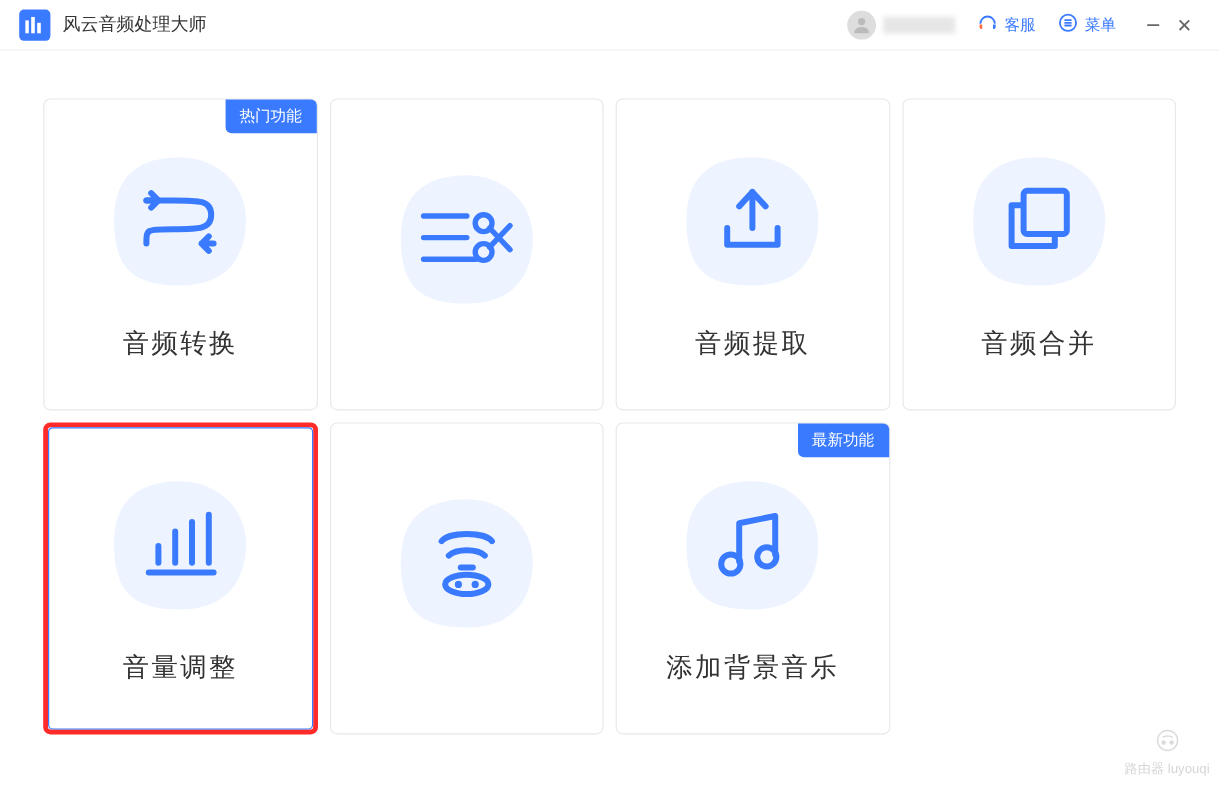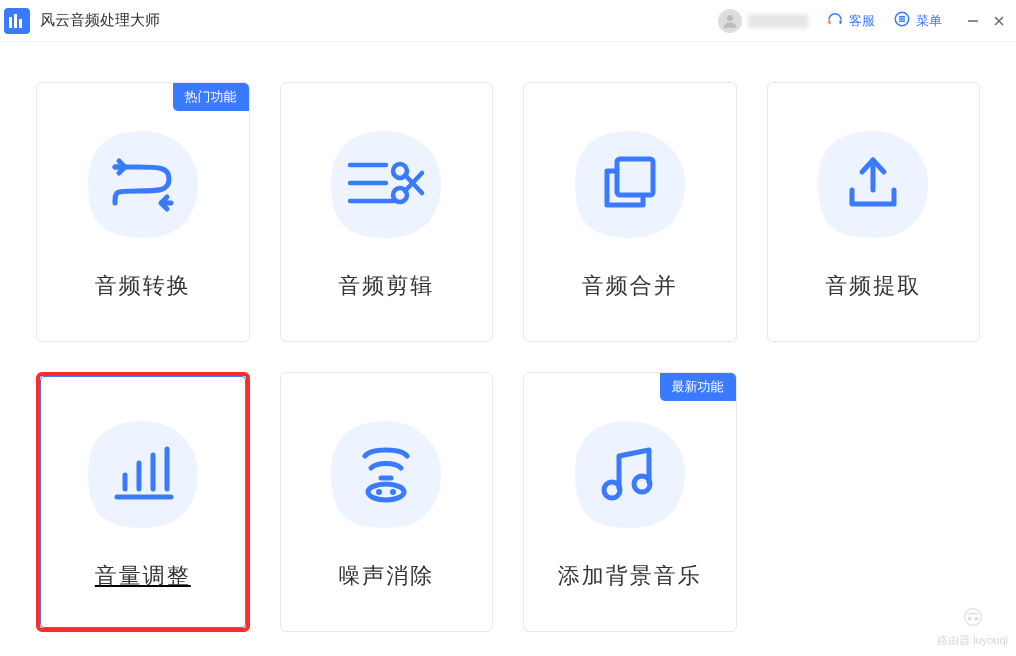--- a/index.html
+++ b/index.html
@@ -1,30 +1,30 @@
 <!DOCTYPE html>
 <html><head>
 <meta charset="utf-8">
 <style>
 * { margin: 0; padding: 0; box-sizing: border-box; }
 body { font-family: "Microsoft YaHei", "PingFang SC", sans-serif; background: #fff; width: 1016px; height: 656px; overflow: hidden; position: relative; }
 
-.titlebar { height: 42px; display: flex; align-items: center; padding: 0 4px; border-bottom: 1px solid #f0f0f0; }
+.titlebar { height: 42px; display: flex; align-items: center; padding: 0 16px; border-bottom: 1px solid #f0f0f0; }
 .app-logo { width: 26px; height: 26px; background: #3a7afe; border-radius: 4px; display: flex; align-items: center; justify-content: center; margin-right: 10px; }
 .app-title { font-size: 15px; color: #333; font-weight: 500; }
 .titlebar-spacer { flex: 1; }
 .avatar { width: 24px; height: 24px; border-radius: 50%; background: #ddd; display: flex; align-items: center; justify-content: center; margin-right: 6px; }
 .user-name-blur { width: 60px; height: 14px; background: #e6e6e6; filter: blur(2px); margin-right: 18px; }
 .titlebar-btn { display: flex; align-items: center; margin-right: 18px; cursor: pointer; color: #3a7afe; font-size: 13px; }
 .titlebar-btn .ticon { margin-right: 5px; }
 .win-btn { width: 26px; height: 26px; display: flex; align-items: center; justify-content: center; cursor: pointer; color: #666; font-size: 18px; }
 
-.grid { display: grid; grid-template-columns: repeat(4, 1fr); gap: 30px; padding: 40px 36px 20px 36px; }
+.grid { display: grid; grid-template-columns: repeat(4, 1fr); gap: 10px; padding: 40px 36px 20px 36px; }
 .card { position: relative; border: 1px solid #e8e8e8; border-radius: 6px; height: 260px; display: flex; flex-direction: column; align-items: center; justify-content: center; cursor: pointer; background: #fff; }
-.card-inner-border { border: 1.5px solid #3a7afe; border-radius: 6px; text-decoration: underline; }
+.card-inner-border { border: 1.5px solid #3a7afe; border-radius: 6px; }
 .card-highlight-box { border: 4px solid #ff2a2a; }
 .badge { position: absolute; top: 0; right: 0; background: #3a7afe; color: #fff; font-size: 13px; padding: 5px 12px; border-top-right-radius: 5px; border-bottom-left-radius: 5px; }
 .icon-blob { width: 130px; height: 120px; display: flex; align-items: center; justify-content: center; margin-bottom: 28px; position: relative; }
 .blob-bg { position: absolute; width: 130px; height: 120px; }
 .icon-fg { position: relative; z-index: 1; }
 .card-label { font-size: 22px; color: #333; letter-spacing: 2px; text-align: right; }
 
 .watermark { position: absolute; right: 8px; bottom: 8px; opacity: 0.35; display: flex; align-items: center; gap: 6px; color: #888; font-size: 11px; flex-direction: column; }
 </style>
 </head>
@@ -106,48 +106,47 @@
       <svg class="icon-fg" width="84" height="60" viewBox="0 0 84 60" fill="none" stroke="#3a7afe" stroke-width="4.5" stroke-linecap="round">
         <line x1="6" y1="12" x2="42" y2="12"></line>
         <line x1="6" y1="30" x2="42" y2="30"></line>
         <line x1="6" y1="48" x2="50" y2="48"></line>
         <circle cx="56" cy="18" r="7"></circle>
         <circle cx="56" cy="42" r="7"></circle>
         <line x1="61" y1="22" x2="78" y2="40"></line>
         <line x1="61" y1="38" x2="78" y2="20"></line>
       </svg>
     </div>
-    <div class="card-label">音频剪辑</div>
-  </div>
-
-  <div class="card">
-    <div class="icon-blob">
-      <svg class="blob-bg" viewBox="0 0 130 120">
-          <path d="M65 8c30 0 55 22 55 52s-15 55-55 55S10 100 10 60 35 8 65 8z" fill="#eef4ff"></path>
-        </svg>
-      <svg class="icon-fg" width="70" height="60" viewBox="0 0 70 60" fill="none" stroke="#3a7afe" stroke-width="5" stroke-linejoin="round">
-        <rect x="22" y="6" width="36" height="36" rx="3"></rect>
-        <path d="M22 18 L12 18 L12 52 L48 52 L48 42"></path>
-      </svg>
-    </div>
-    <div class="card-label">音频合并</div>
   </div>
 
   <div class="card">
     <div class="icon-blob">
       <svg class="blob-bg" viewBox="0 0 130 120">
           <path d="M65 8c30 0 55 22 55 52s-15 55-55 55S10 100 10 60 35 8 65 8z" fill="#eef4ff"></path>
         </svg>
       <svg class="icon-fg" width="66" height="62" viewBox="0 0 66 62" fill="none" stroke="#3a7afe" stroke-width="5" stroke-linecap="round" stroke-linejoin="round">
         <path d="M12 38 L12 52 L54 52 L54 38"></path>
         <line x1="33" y1="38" x2="33" y2="8"></line>
         <path d="M22 20 L33 8 L44 20"></path>
       </svg>
     </div>
     <div class="card-label">音频提取</div>
+  </div>
+
+  <div class="card">
+    <div class="icon-blob">
+      <svg class="blob-bg" viewBox="0 0 130 120">
+          <path d="M65 8c30 0 55 22 55 52s-15 55-55 55S10 100 10 60 35 8 65 8z" fill="#eef4ff"></path>
+        </svg>
+      <svg class="icon-fg" width="70" height="60" viewBox="0 0 70 60" fill="none" stroke="#3a7afe" stroke-width="5" stroke-linejoin="round">
+        <rect x="22" y="6" width="36" height="36" rx="3"></rect>
+        <path d="M22 18 L12 18 L12 52 L48 52 L48 42"></path>
+      </svg>
+    </div>
+    <div class="card-label">音频合并</div>
   </div>
 
 
   <div class="card card-highlight-box" style="padding:0;">
     <div class="card card-inner-border" style="width:100%; height:100%; border-radius:4px; margin:0;">
       <div class="icon-blob">
         <svg class="blob-bg" viewBox="0 0 130 120">
             <path d="M65 8c30 0 55 22 55 52s-15 55-55 55S10 100 10 60 35 8 65 8z" fill="#eef4ff"></path>
           </svg>
         <svg class="icon-fg" width="72" height="60" viewBox="0 0 72 60" fill="none" stroke="#3a7afe" stroke-width="5" stroke-linecap="round">
@@ -169,21 +168,20 @@
         </svg>
       <svg class="icon-fg" width="70" height="62" viewBox="0 0 70 62" fill="none" stroke="#3a7afe" stroke-width="5" stroke-linecap="round">
         <path d="M14 14 C20 6 50 6 56 14"></path>
         <path d="M20 26 C26 20 44 20 50 26"></path>
         <line x1="30" y1="36" x2="40" y2="36"></line>
         <ellipse cx="35" cy="50" rx="18" ry="8"></ellipse>
         <circle cx="28" cy="50" r="3" fill="#3a7afe" stroke="none"></circle>
         <circle cx="42" cy="50" r="3" fill="#3a7afe" stroke="none"></circle>
       </svg>
     </div>
-    <div class="card-label">噪声消除</div>
   </div>
 
   <div class="card">
     <div class="badge">最新功能</div>
     <div class="icon-blob">
       <svg class="blob-bg" viewBox="0 0 130 120">
           <path d="M65 8c30 0 55 22 55 52s-15 55-55 55S10 100 10 60 35 8 65 8z" fill="#eef4ff"></path>
         </svg>
       <svg class="icon-fg" width="66" height="62" viewBox="0 0 66 62" fill="none" stroke="#3a7afe" stroke-width="5" stroke-linecap="round" stroke-linejoin="round">
         <path d="M22 46 L22 14 L52 8 L52 40"></path>

